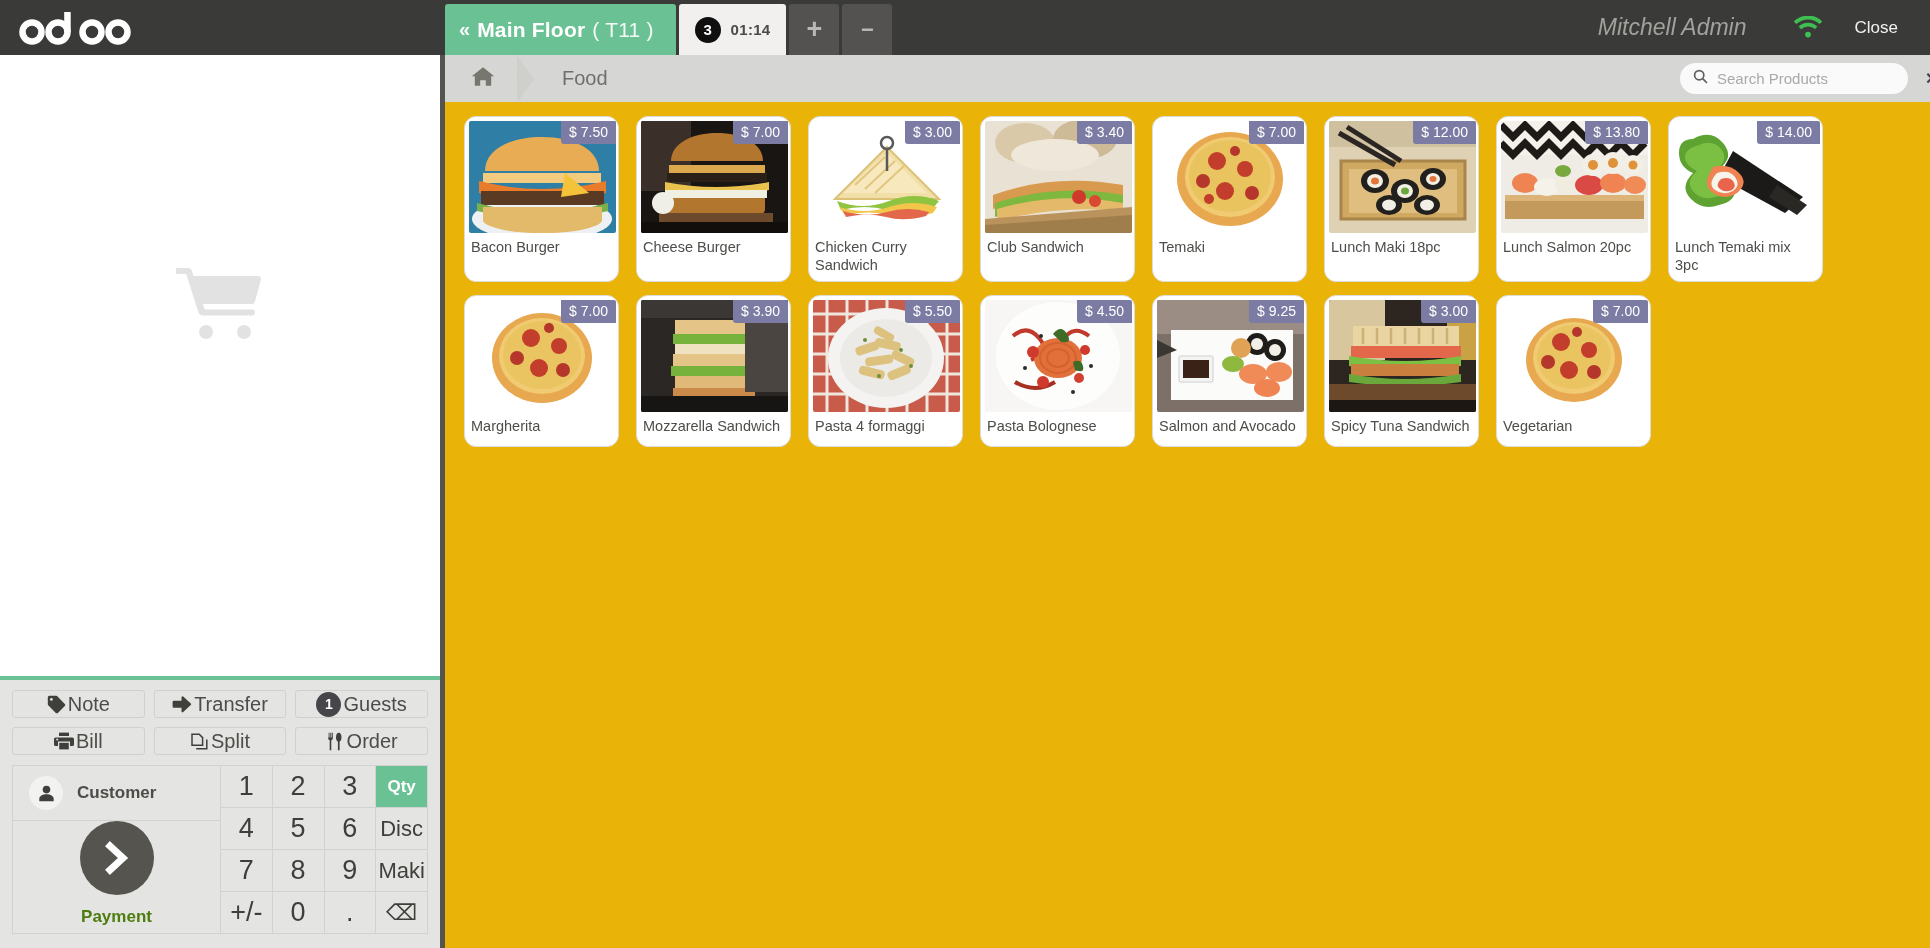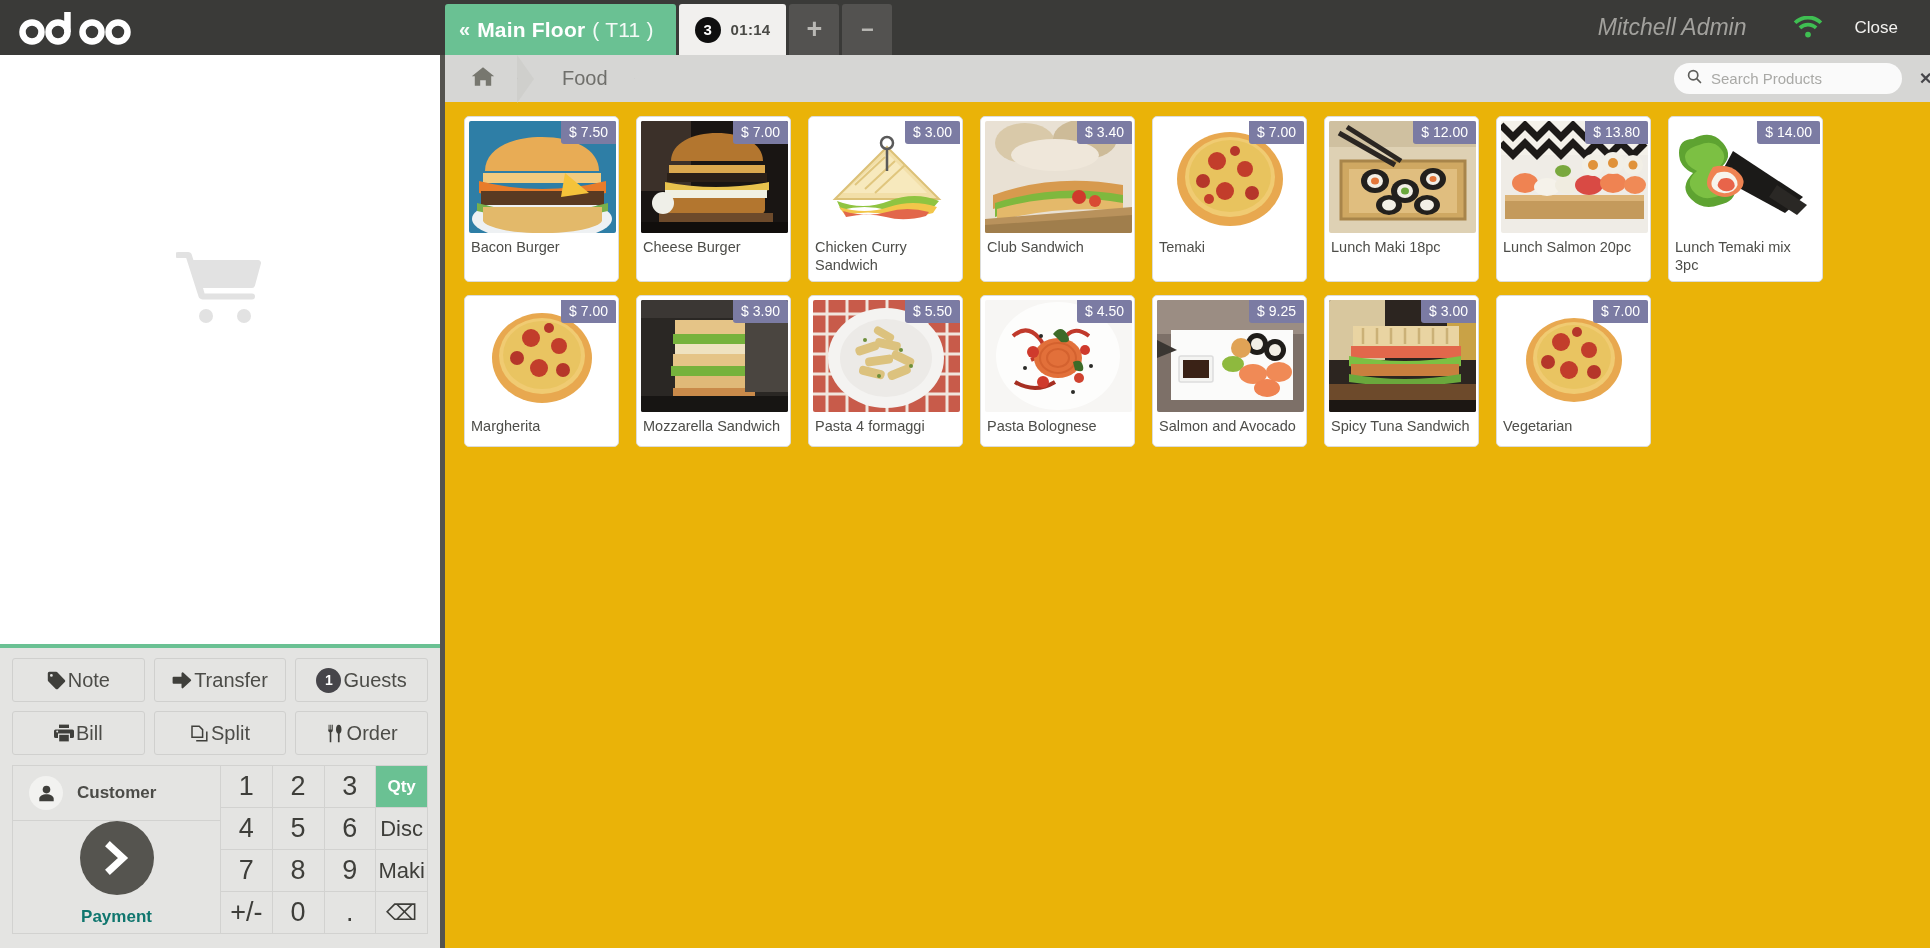--- a/index.html
+++ b/index.html
@@ -74,21 +74,21 @@
   }
   .cart-icon { color: #e2e2e2; margin-bottom: 22px; }
   .cart-empty-text { color: #e0e0e0; font-size: 23px; }
 
   .green-rule { height: 4px; background: #6ac193; flex: 0 0 4px; }
 
   .actions-wrap { background: #e4e4e2; padding: 10px 12px 0 12px; flex: 0 0 auto; }
   .actions-grid { display: grid; grid-template-columns: 1fr 1fr 1fr; gap: 9px; }
   .act-btn {
     background: #e4e4e2; border: 1px solid #d0d0ce; border-radius: 3px;
-    height: 44px; display: flex; align-items: center; justify-content: center;
+    height: 28px; display: flex; align-items: center; justify-content: center;
     gap: 2px; font-size: 20px; color: #4c4c48; cursor: pointer;
   }
   .act-btn svg { display: block; }
   .guest-count-badge {
     width: 25px; height: 25px; border-radius: 50%; background: #46454a; color: #fff;
     display: flex; align-items: center; justify-content: center; font-size: 14px; font-weight: 700;
   }
 
   
   .pay-area {
@@ -109,21 +109,21 @@
   }
   .customer-label { font-size: 17px; color: #4c4c48; font-weight: 600; }
   .payment-btn {
     flex: 1 1 auto; display: flex; flex-direction: column; align-items: center;
     justify-content: center; gap: 12px; cursor: pointer; padding-bottom: 6px;
   }
   .pay-circle {
     width: 74px; height: 74px; border-radius: 50%; background: #55544f;
     display: flex; align-items: center; justify-content: center;
   }
-  .payment-label { font-size: 17px; color: #0f766e; font-weight: 600; }
+  .payment-label { font-size: 17px; color: #4d7c0f; font-weight: 600; }
 
   .numpad { flex: 1 1 auto; display: grid; grid-template-columns: repeat(4, 1fr);
     grid-template-rows: repeat(4, 1fr); border-top: 1px solid #d2d2d0; border-left: 1px solid #d2d2d0; }
   .np {
     border-right: 1px solid #d2d2d0; border-bottom: 1px solid #d2d2d0;
     display: flex; align-items: center; justify-content: center;
     font-size: 27px; color: #3e3e3a; cursor: pointer; background: #e4e4e2;
   }
   .np.small { font-size: 22px; }
   .np.mode-active { background: #6ac193; color: #ffffff; font-size: 17px; font-weight: 700; }
@@ -142,35 +142,35 @@
   .crumb:after {
     content: ""; position: absolute; right: -1px; top: 0; width: 24px; height: 47px;
     border-right: 1px solid #c7c7c4;
     clip-path: polygon(0 0, 100% 50%, 0 100%);
   }
   .crumb-sep {
     width: 0; height: 0; border-top: 24px solid transparent; border-bottom: 24px solid transparent;
     border-left: 17px solid #cfcfcc;
   }
   .search-box {
-    position: absolute; right: 28px; top: 8px; height: 31px; width: 228px;
+    position: absolute; right: 22px; top: 8px; height: 31px; width: 228px;
     background: #fafafa; border-radius: 16px; display: flex; align-items: center;
     padding: 0 10px 0 13px; gap: 9px;
   }
   .search-input {
     border: none; outline: none; background: transparent; flex: 1 1 auto;
     font-size: 15px; color: #5a5a57; font-family: "Liberation Sans", sans-serif;
   }
   .search-input::placeholder { color: #a9a9a6; }
   .clear-x { color: #46464a; font-size: 16px; cursor: pointer; line-height: 1; font-weight: 700;}
 
   .product-scroll { flex: 1 1 auto; overflow: hidden; padding: 14px 0 0 19px; }
   .product-grid { display: flex; flex-wrap: wrap; gap: 13px 17px; align-content: flex-start; }
   .product-card {
-    width: 155px; background: #ffffff; border: 1px solid #dcdcda; border-radius: 5px;
+    width: 155px; background: #ffffff; border: 1px solid #dcdcda; border-radius: 12px;
     cursor: pointer; position: relative; display: flex; flex-direction: column;
     padding: 4px 4px 0 4px;
   }
   .p-imgwrap {
     width: 147px; height: 112px; position: relative; overflow: hidden; background: #fff;
     border-radius: 2px;
   }
   .p-img { width: 100%; height: 100%; display: block; }
   .price-badge {
     position: absolute; top: 0; right: 0; background: #7b7ba3; color: #ffffff;

